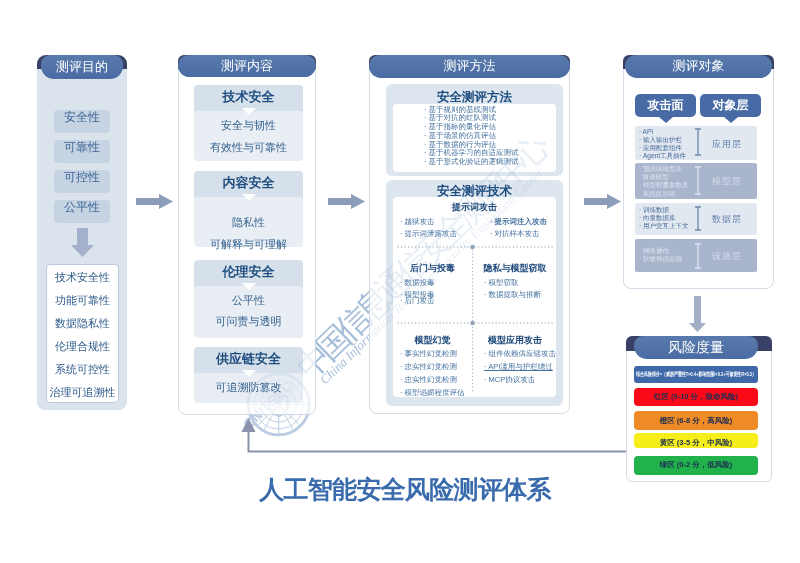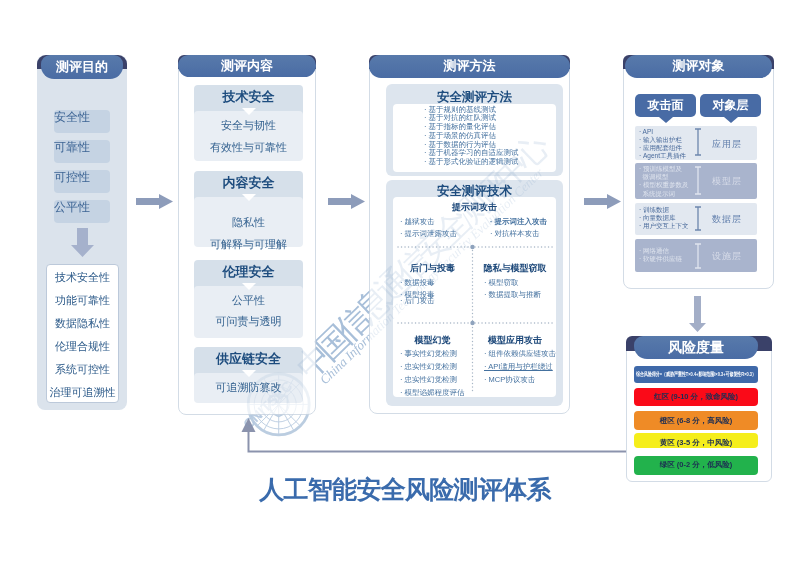--- a/index.html
+++ b/index.html
@@ -1,23 +1,23 @@
 <!DOCTYPE html>
 <html><head>
 <meta charset="utf-8">
 <style>
 html,body{margin:0;padding:0;}
 body{width:800px;height:563px;overflow:hidden;background:#fff;font-family:"Liberation Sans",sans-serif;}
 #page{position:relative;width:800px;height:563px;background:#fff;overflow:hidden;}
 .abs{position:absolute;}
 .tab{position:absolute;background:#3a4169;border-radius:9px 9px 0 0;height:14px;}
-.pill{position:absolute;background:linear-gradient(180deg,#587aab,#4a6ca4);color:#fff;font-weight:bold;text-align:center;border-radius:9px 9px 13px 13px;}
+.pill{position:absolute;background:linear-gradient(180deg,#587aab,#4a6ca4);color:#fff;font-weight:normal;text-align:center;border-radius:9px 9px 13px 13px;}
 .panel{position:absolute;background:#fff;border:1px solid #d3dce6;border-radius:8px;box-sizing:border-box;}
 
-.c1pill{position:absolute;left:54px;width:56px;height:23px;background:#c5d3e3;border-radius:4px;color:#3c6494;font-size:12px;line-height:15.5px;}
+.c1pill{position:absolute;left:54px;width:56px;height:23px;background:#c5d3e3;border-radius:4px;color:#3c6494;font-size:12px;line-height:15.5px;text-align:center;}
 
 .s2h{position:absolute;left:194px;width:109px;height:36px;background:#d6e0ea;border-radius:4px;color:#1d4c7e;font-size:13px;font-weight:bold;text-align:center;line-height:23px;}
 .s2b{position:absolute;left:194px;width:109px;background:#e9eef4;border-radius:4px;color:#33618f;font-size:11px;text-align:center;}
 .notch{position:absolute;width:0;height:0;border-left:7px solid transparent;border-right:7px solid transparent;border-top:7.5px solid #fff;}
 
 .sub3{position:absolute;left:386px;width:177px;background:#dde5ee;border-radius:6px;}
 .sub3 h3{margin:0;padding:0;color:#1d4c7e;font-size:12.5px;font-weight:bold;text-align:center;line-height:15px;}
 .box3{position:absolute;background:#fff;border-radius:4px;}
 .g3h{position:absolute;color:#1a4678;font-size:9px;font-weight:bold;text-align:center;white-space:nowrap;font-family:Liberation Mono, monospace;}
 .it3{position:absolute;color:#44719f;font-size:7.5px;white-space:nowrap;}

